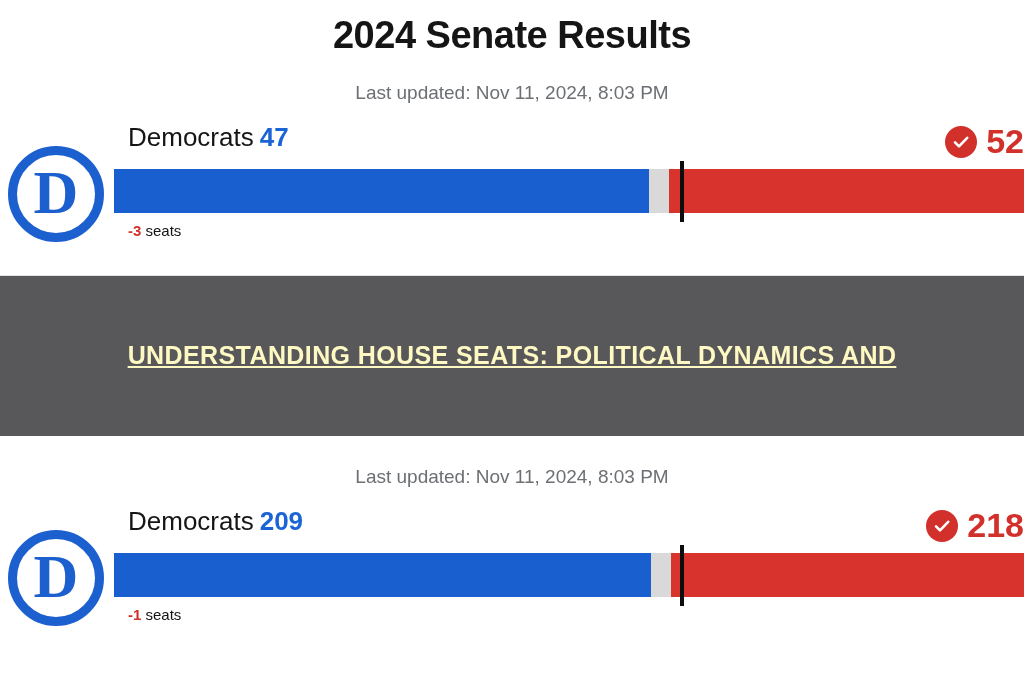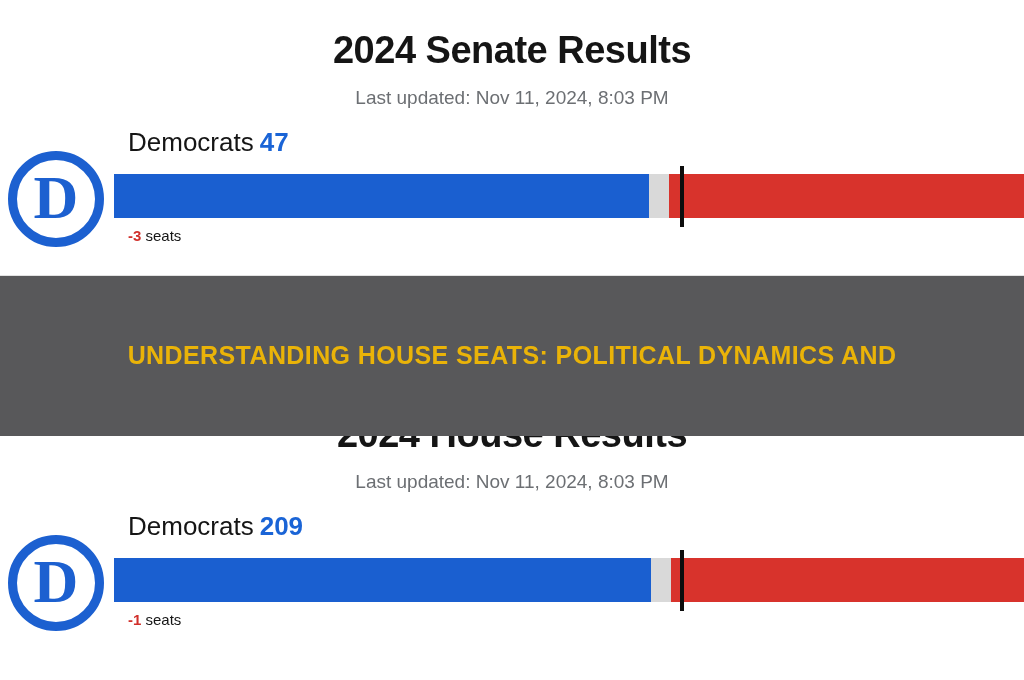--- a/index.html
+++ b/index.html
@@ -28,31 +28,31 @@
   }
   .block-senate { top: 0; height: 276px; }
   .block-house  { top: 388px; height: 292px; }
 
   .result-title {
     text-align: center;
     font-size: 38px;
     font-weight: bold;
     color: #151515;
     letter-spacing: -0.5px;
-    margin: 15px;
+    margin: 0;
     padding-top: 14px;
   }
   .block-house .result-title {
     padding-top: 10px;
   }
   .result-updated {
     text-align: center;
     font-size: 19px;
     color: #6c6f73;
-    margin-top: 2px;
+    margin-top: 25px;
   }
 
   
   .bar-row {
     position: relative;
     margin-top: 18px;
     height: 130px;
   }
 
   .party-logo {
@@ -188,21 +188,21 @@
     justify-content: center;
     z-index: 5;
   }
   .overlay-line {
     font-size: 25px;
     font-weight: bold;
     letter-spacing: 0.4px;
     line-height: 1.5;
     text-align: center;
   }
-  .overlay-line1 { color: #eab308; }
+  .overlay-line1 { color: #fef9c3; text-decoration: underline; }
   .overlay-line2 { color: #f2b01e; }
 
   .divider {
     position: absolute;
     left: 0;
     width: 1024px;
     height: 1px;
     background: #e2e2e2;
   }
 </style>
@@ -217,20 +217,28 @@
 
     <div class="bar-row">
       <div class="party-logo">
         <span>D</span>
       </div>
 
       <div class="dem-label">
         <span>Democrats</span><span class="count">47</span>
       </div>
 
+      <div class="rep-label">
+        <span class="check-badge">
+          <svg width="20" height="20" viewBox="0 0 20 20" aria-hidden="true">
+            <path d="M4 10.4 L8 14.4 L16.2 5.8" stroke="#ffffff" stroke-width="2.6" fill="none" stroke-linecap="round" stroke-linejoin="round"></path>
+          </svg>
+        </span>
+        <span class="count">52</span>
+      </div>
 
       <div class="bar-wrap">
         <div class="bar-track">
           <div class="bar-dem" style="width:58.8%"></div>
           <div class="bar-gap" style="width:2.2%"></div>
           <div class="bar-rep"></div>
         </div>
         <div class="majority-line" style="left:62.2%"></div>
       </div>
 
@@ -249,20 +257,28 @@
 
     <div class="bar-row">
       <div class="party-logo">
         <span>D</span>
       </div>
 
       <div class="dem-label">
         <span>Democrats</span><span class="count">209</span>
       </div>
 
+      <div class="rep-label">
+        <span class="check-badge">
+          <svg width="20" height="20" viewBox="0 0 20 20" aria-hidden="true">
+            <path d="M4 10.4 L8 14.4 L16.2 5.8" stroke="#ffffff" stroke-width="2.6" fill="none" stroke-linecap="round" stroke-linejoin="round"></path>
+          </svg>
+        </span>
+        <span class="count">218</span>
+      </div>
 
       <div class="bar-wrap">
         <div class="bar-track">
           <div class="bar-dem" style="width:59.0%"></div>
           <div class="bar-gap" style="width:2.2%"></div>
           <div class="bar-rep"></div>
         </div>
         <div class="majority-line" style="left:62.2%"></div>
       </div>
 

